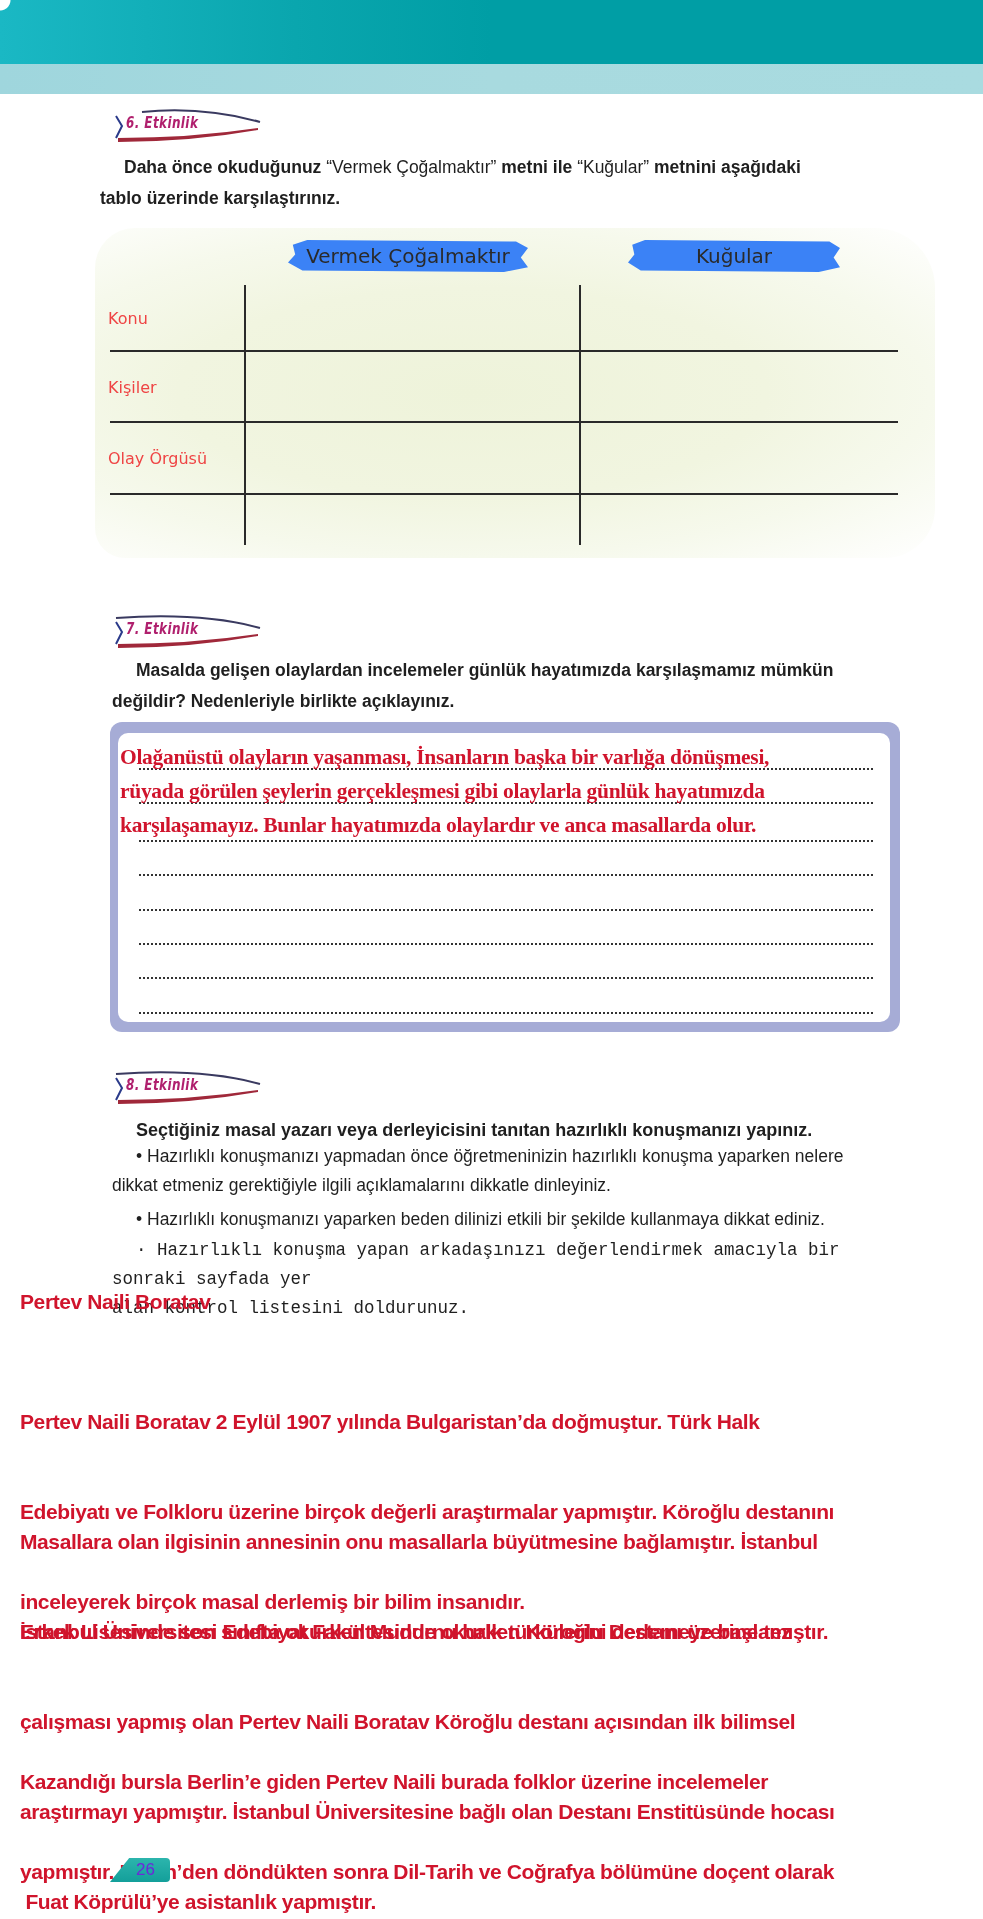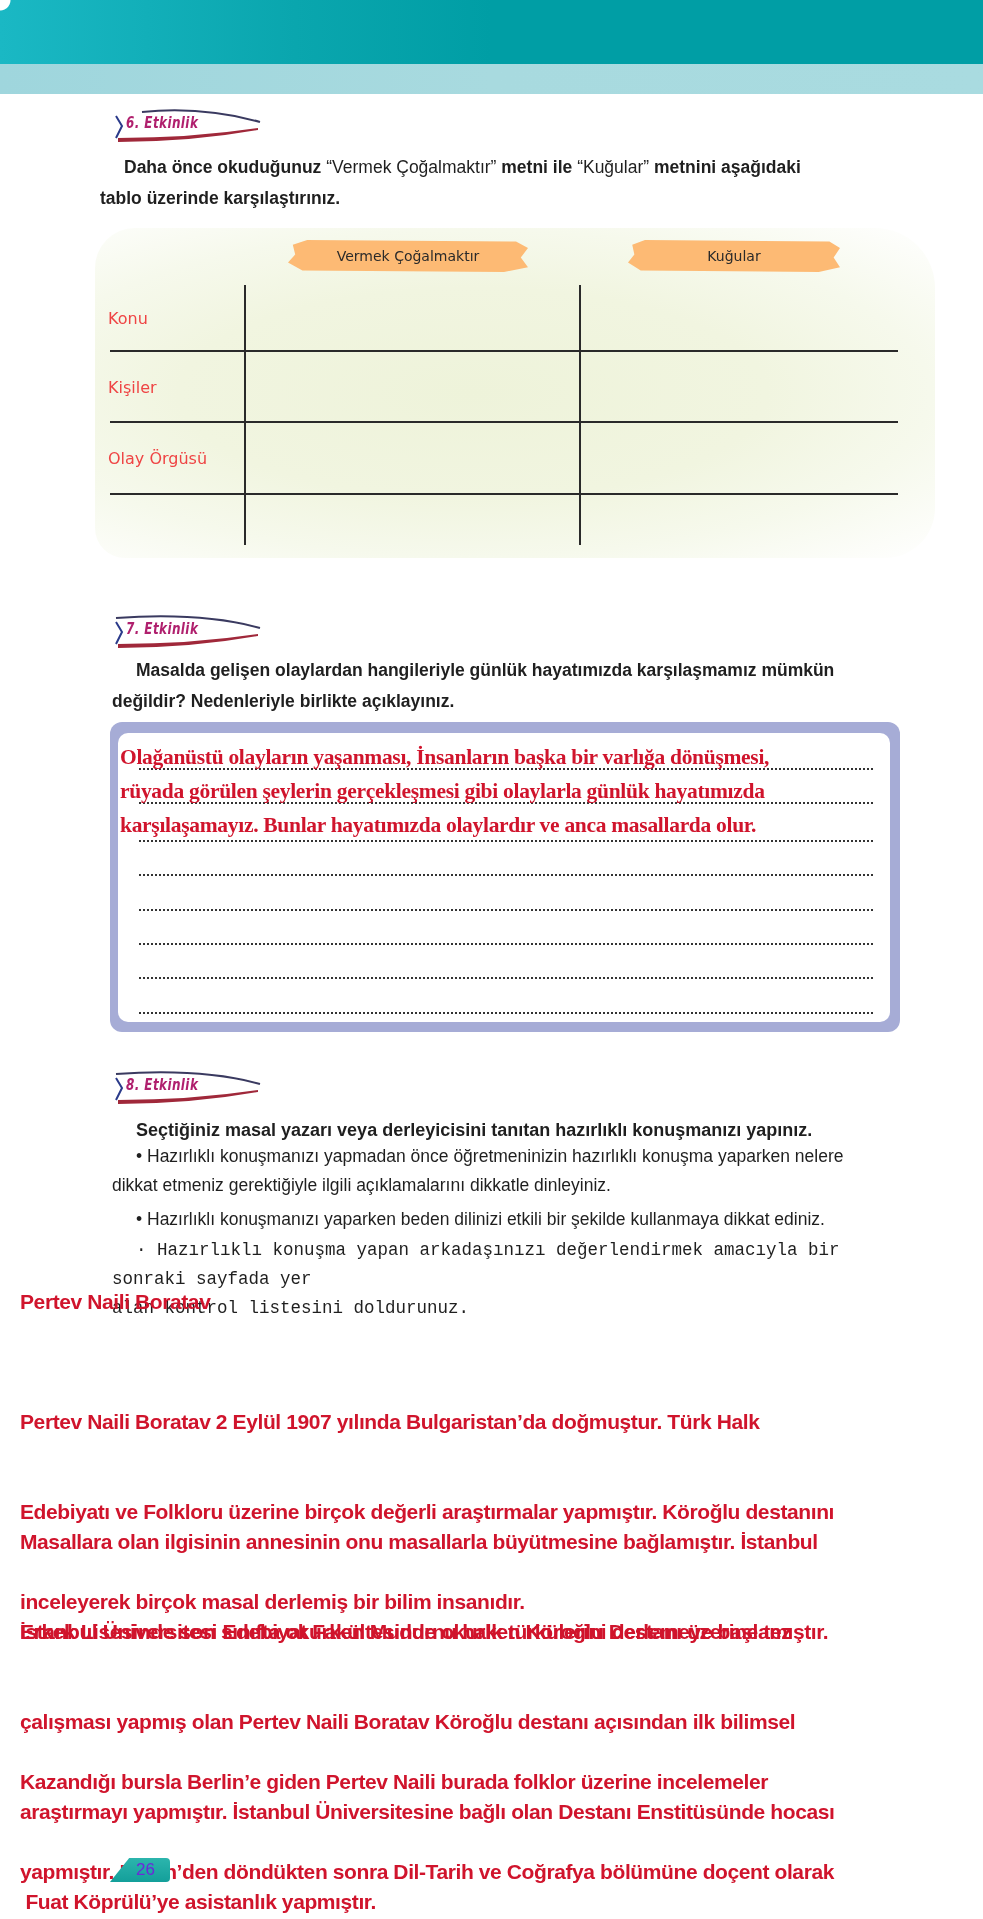--- a/index.html
+++ b/index.html
@@ -38,24 +38,24 @@
   .para .b { font-weight: bold; }
   .indent { display: inline-block; width: 24px; }
 
   
   .wash {
     position: absolute; left: 95px; top: 228px; width: 840px; height: 330px;
     background: radial-gradient(ellipse at 45% 50%, #eef3da 0%, #f1f5e0 45%, #f6f9ec 70%, rgba(255,255,255,0) 100%);
     border-radius: 40px 60px 50px 30px;
   }
   .col-tag {
-    position: absolute; height: 32px; background: #fdba74;
+    position: absolute; height: 32px; background: #3b82f6;
     border-radius: 3px;
     display: flex; align-items: center; justify-content: center;
-    font-family: "DejaVu Sans", sans-serif; font-size: 14px; color: #2a2a2a;
+    font-family: "DejaVu Sans", sans-serif; font-size: 20px; color: #2a2a2a;
     clip-path: polygon(2% 15%, 8% 0, 95% 5%, 100% 25%, 97% 55%, 100% 85%, 90% 100%, 6% 95%, 0 70%, 3% 45%);
   }
   .row-label {
     position: absolute; left: 108px; font-family: "DejaVu Sans", sans-serif;
     font-size: 16px; color: #ef4444;
   }
   .hline { position: absolute; height: 2px; background: #2a2a2a; }
   .vline { position: absolute; width: 2px; background: #2a2a2a; }
 
   
@@ -135,21 +135,21 @@
 <div class="badge" style="left:112px; top:614px;">
   <svg width="150" height="34">
     <path d="M4 8 L10 18 L4 30" stroke="#2a3a8a" stroke-width="2" fill="none"></path>
     <path d="M4 4 Q90 -2 148 14" stroke="#3a3a60" stroke-width="2" fill="none"></path>
     <path d="M6 30 Q80 30 146 20 L146 22 Q80 34 6 34 Z" fill="#a0283a"></path>
   </svg>
   <span class="badge-label">7. Etkinlik</span>
 </div>
 
 <div class="para b" style="left:112px; top:655px; width:800px; font-weight:bold;">
-  <span class="indent"></span><span>Masalda gelişen olaylardan hangileriyle günlük hayatımızda karşılaşmamız mümkün</span><br>
+  <span class="indent"></span><span>Masalda gelişen olaylardan incelemeler günlük hayatımızda karşılaşmamız mümkün</span><br>
   <span>değildir? Nedenleriyle birlikte açıklayınız.</span>
 </div>
 
 <div class="answer-box"></div>
 <div class="answer-inner"></div>
 
 <div class="dot-line" style="top:768px;"></div>
 <div class="dot-line" style="top:802px;"></div>
 <div class="dot-line" style="top:840px;"></div>
 <div class="dot-line" style="top:874px;"></div>

